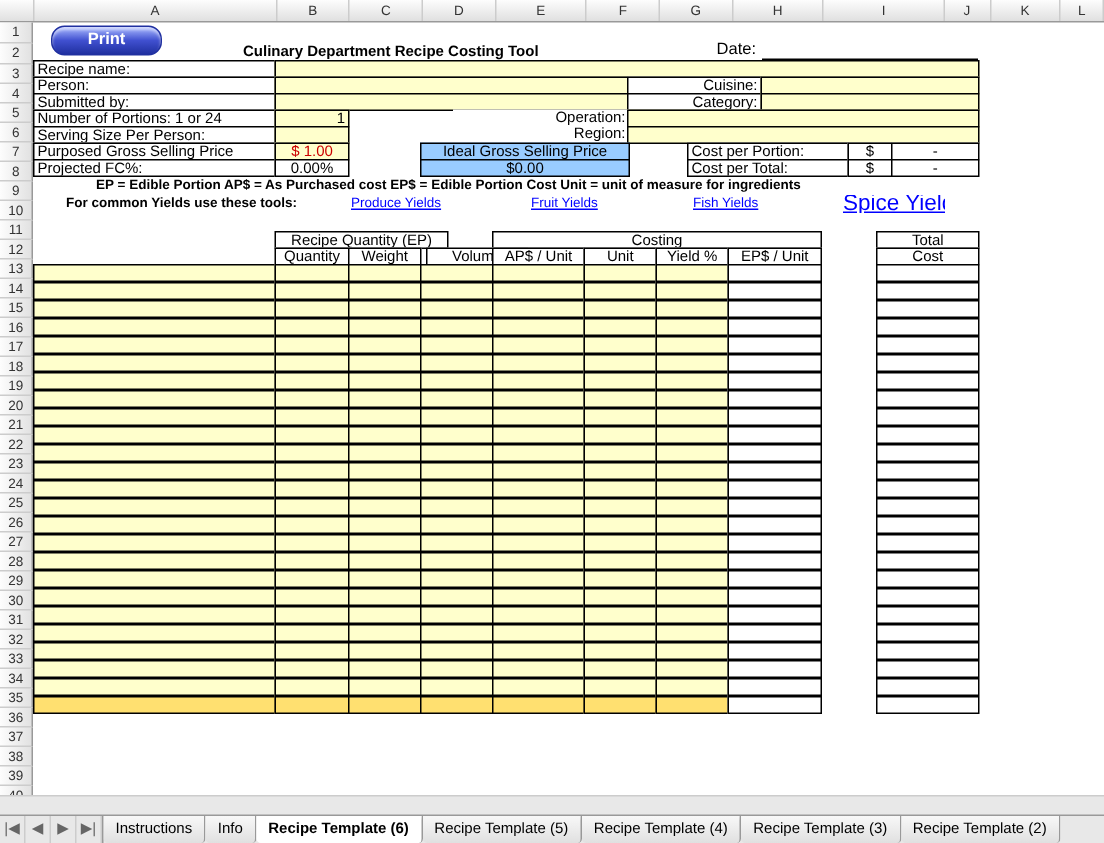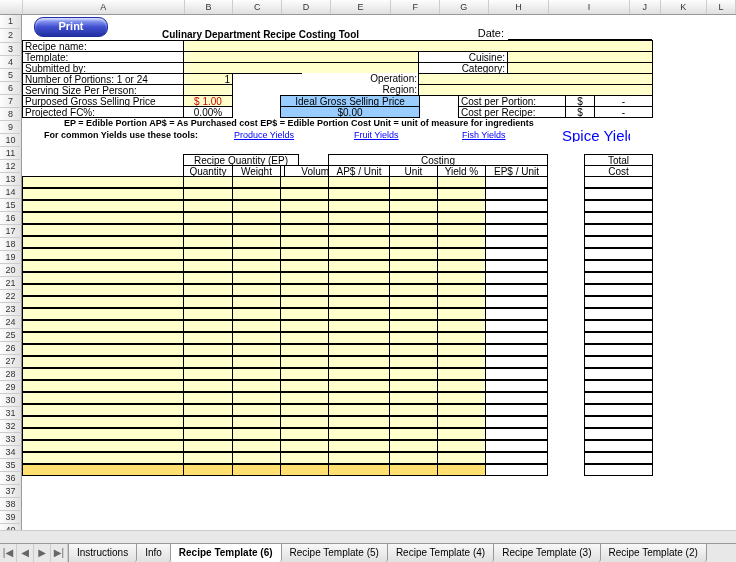--- a/index.html
+++ b/index.html
@@ -215,21 +215,21 @@
 
     <div class="print-btn">Print</div>
     <div class="title">Culinary Department Recipe Costing Tool</div>
 
     <div class="cell noborder right" style="top:13px;left:390px;width:94px;height:12px;font-size:11px">Date:</div>
     <div class="cell" style="top:13px;left:486px;width:144px;height:12px;border-bottom:1px solid #000;border-top:none;border-left:none;border-right:none"></div>
 
     <div class="cell" style="top:25px;left:0;width:162px;height:12px">Recipe name:</div>
     <div class="cell yellow" style="top:25px;left:161px;width:470px;height:12px"></div>
 
-    <div class="cell" style="top:36px;left:0;width:162px;height:12px">Template:</div>
+    <div class="cell" style="top:36px;left:0;width:162px;height:12px">Person:</div>
     <div class="cell yellow" style="top:36px;left:161px;width:236px;height:12px"></div>
     <div class="cell right" style="top:36px;left:396px;width:90px;height:12px">Cuisine:</div>
     <div class="cell yellow" style="top:36px;left:485px;width:146px;height:12px"></div>
 
     <div class="cell" style="top:47px;left:0;width:162px;height:12px">Submitted by:</div>
     <div class="cell yellow" style="top:47px;left:161px;width:236px;height:12px"></div>
     <div class="cell right" style="top:47px;left:396px;width:90px;height:12px">Category:</div>
     <div class="cell yellow" style="top:47px;left:485px;width:146px;height:12px"></div>
 
     <div class="cell" style="top:58px;left:0;width:162px;height:12px">Number of Portions: 1 or 24</div>
@@ -245,21 +245,21 @@
     <div class="cell" style="top:80px;left:0;width:162px;height:16px">Purposed Gross Selling Price</div>
     <div class="cell yellow center" style="top:80px;left:161px;width:50px;height:12px;color:#cc0000">$   1.00</div>
     <div class="cell blue-input center" style="top:80px;left:258px;width:140px;height:12px">Ideal Gross Selling Price</div>
     <div class="cell" style="top:80px;left:436px;width:108px;height:12px">Cost per Portion:</div>
     <div class="cell center" style="top:80px;left:543px;width:30px;height:12px">$</div>
     <div class="cell center" style="top:80px;left:572px;width:59px;height:12px">-</div>
 
     <div class="cell" style="top:91px;left:0;width:162px;height:12px">Projected FC%:</div>
     <div class="cell center" style="top:91px;left:161px;width:50px;height:12px">0.00%</div>
     <div class="cell blue-input center" style="top:91px;left:258px;width:140px;height:12px">$0.00</div>
-    <div class="cell" style="top:91px;left:436px;width:108px;height:12px">Cost per Recipe:</div>
+    <div class="cell" style="top:91px;left:436px;width:108px;height:12px">Cost per Total:</div>
     <div class="cell center" style="top:91px;left:543px;width:30px;height:12px">$</div>
     <div class="cell center" style="top:91px;left:572px;width:59px;height:12px">-</div>
 
     <div class="cell noborder bold" style="top:115px;left:20px;width:180px;height:12px;font-size:9px">For common Yields use these tools:</div>
 
     <div class="cell noborder bold" style="top:103px;left:40px;width:620px;height:12px;font-size:9px">EP = Edible Portion    AP$ = As Purchased cost   EP$ = Edible Portion Cost    Unit = unit of measure for ingredients</div>
     <div class="cell noborder link" style="top:115px;left:210px;width:80px;height:12px;font-size:9px">Produce Yields</div>
     <div class="cell noborder link" style="top:115px;left:330px;width:70px;height:12px;font-size:9px">Fruit Yields</div>
     <div class="cell noborder link" style="top:115px;left:438px;width:70px;height:12px;font-size:9px">Fish Yields</div>
     <div class="cell noborder link" style="top:115px;left:538px;width:70px;height:12px;font-size:15px">Spice Yields</div>

